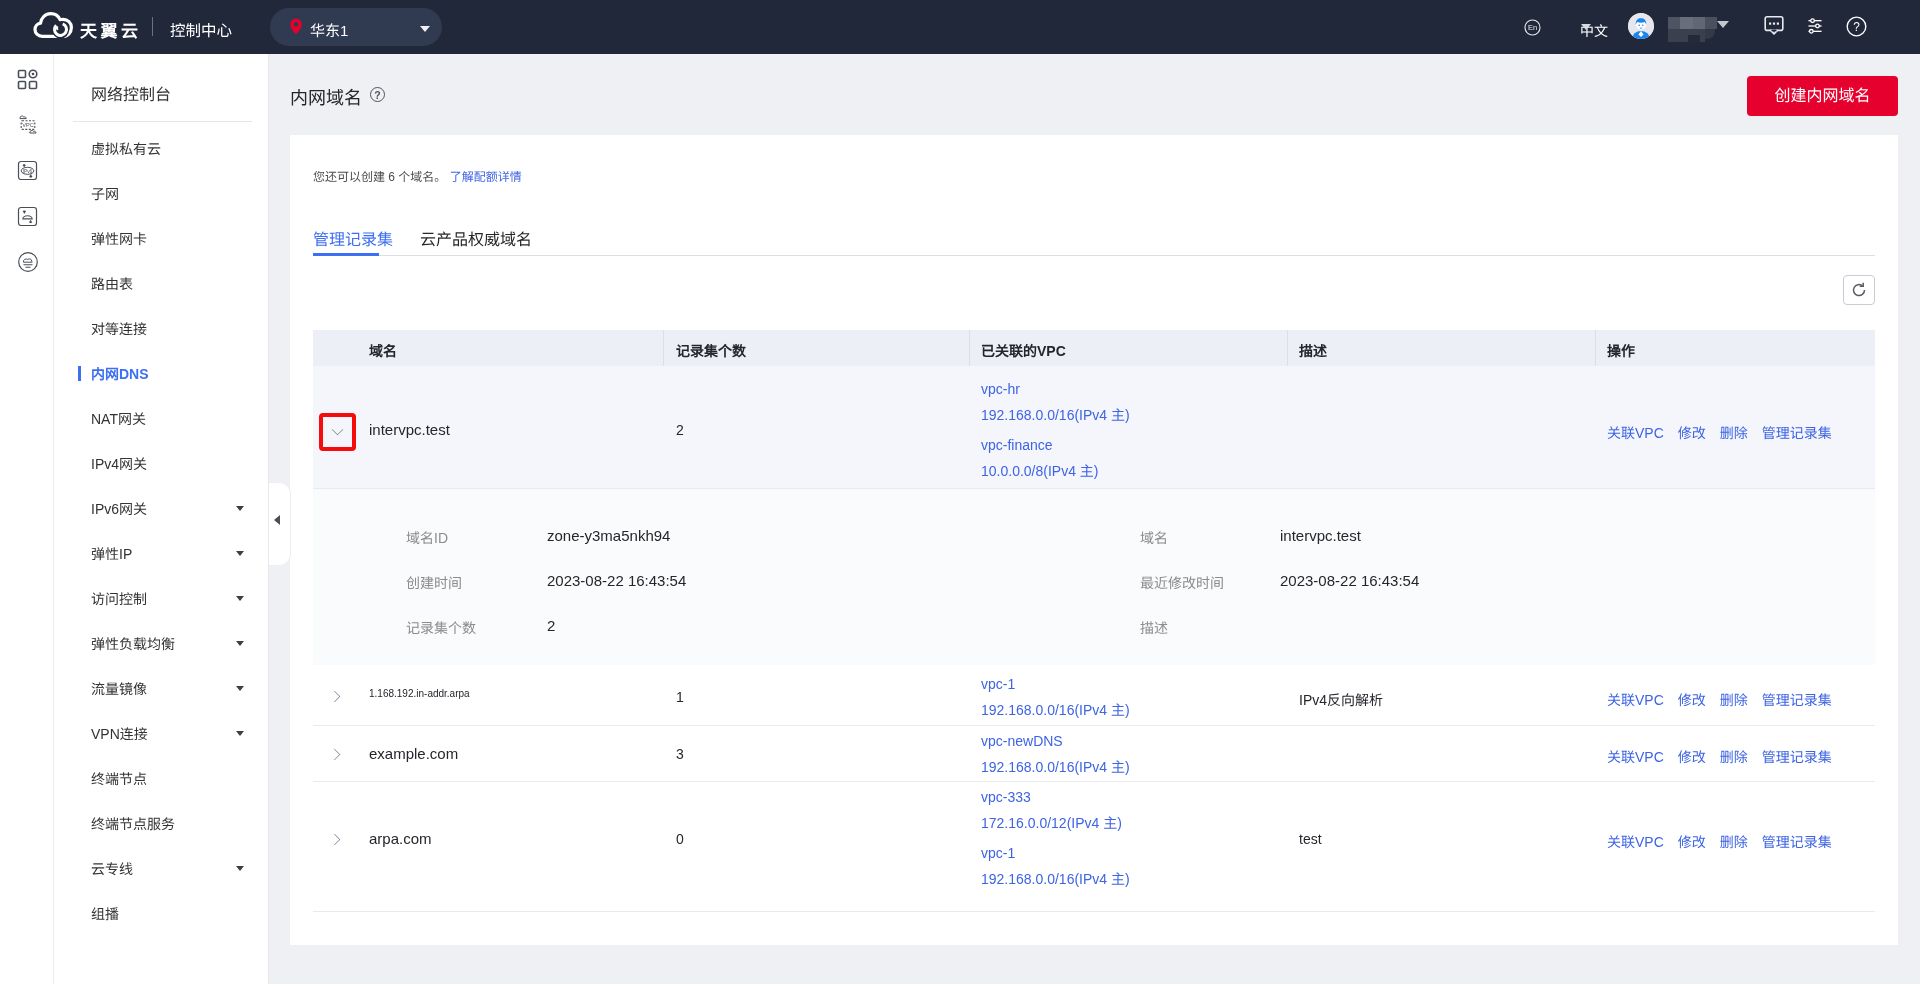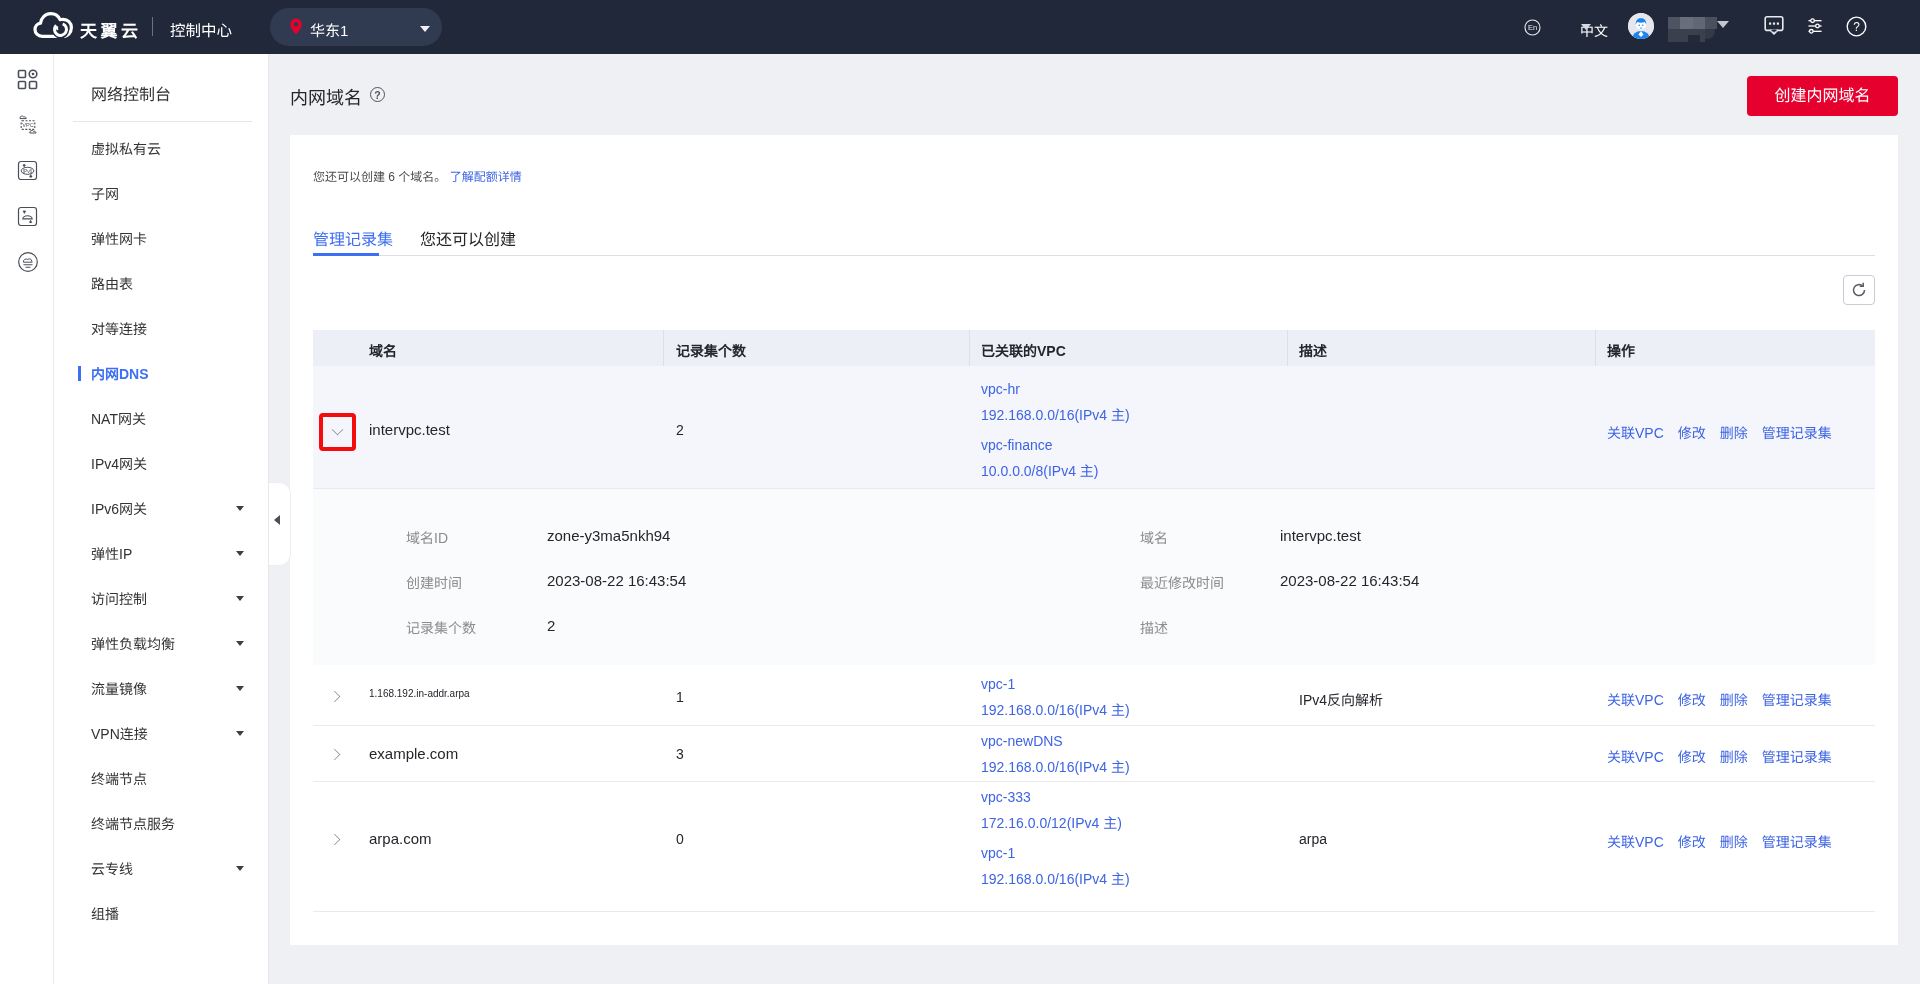--- a/index.html
+++ b/index.html
@@ -209,21 +209,21 @@
 <div class="collapse-tab"></div>
 
 <div class="content">
   <div class="page-title">内网域名</div>
   <div class="help-ic">?</div>
   <div class="btn-create">创建内网域名</div>
 
   <div class="card">
     <div class="quota1">您还可以创建 6 个域名。&nbsp;<span class="blue">了解配额详情</span></div>
     <div class="tab1">管理记录集</div>
-    <div class="tab2">您还可以创建</div>
+    <div class="tab2">云产品权威域名</div>
     <div class="tab-border"></div>
     <div class="tab-active"></div>
 
     <div class="refresh-btn">
       <svg class="abs" style="left:7px;top:6px" width="16" height="16" viewBox="0 0 16 16" fill="none" stroke="#565b66" stroke-width="1.5">
           <path d="M13.5 8 a5.5 5.5 0 1 1 -1.8 -4"></path>
           <path d="M12.2 0.8 l0 3.5 -3.5 0"></path>
         </svg>
     </div>
 
@@ -281,18 +281,18 @@
       <div class="cell ops" style="left:1294px;top:20px"><span>关联VPC</span><span>修改</span><span>删除</span><span style="margin-right:0">管理记录集</span></div>
     </div>
     <div class="rowline" style="top:646px"></div>
 
     <div class="trow" style="top:647px;height:129px">
       <div class="chev chev-r" style="left:16px;top:52px"></div>
       <div class="cell" style="left:56px;top:48px;font-size:15px">arpa.com</div>
       <div class="cell" style="left:363px;top:49px">0</div>
       <div class="cell vpc blue" style="left:668px;top:2px;line-height:26px">vpc-333<br>172.16.0.0/12(IPv4 主)</div>
       <div class="cell vpc blue" style="left:668px;top:58px;line-height:26px">vpc-1<br>192.168.0.0/16(IPv4 主)</div>
-      <div class="cell" style="left:986px;top:49px">arpa</div>
+      <div class="cell" style="left:986px;top:49px">test</div>
       <div class="cell ops" style="left:1294px;top:49px"><span>关联VPC</span><span>修改</span><span>删除</span><span style="margin-right:0">管理记录集</span></div>
     </div>
     <div class="rowline" style="top:776px"></div>
   </div>
 </div>
 
 </body></html>

